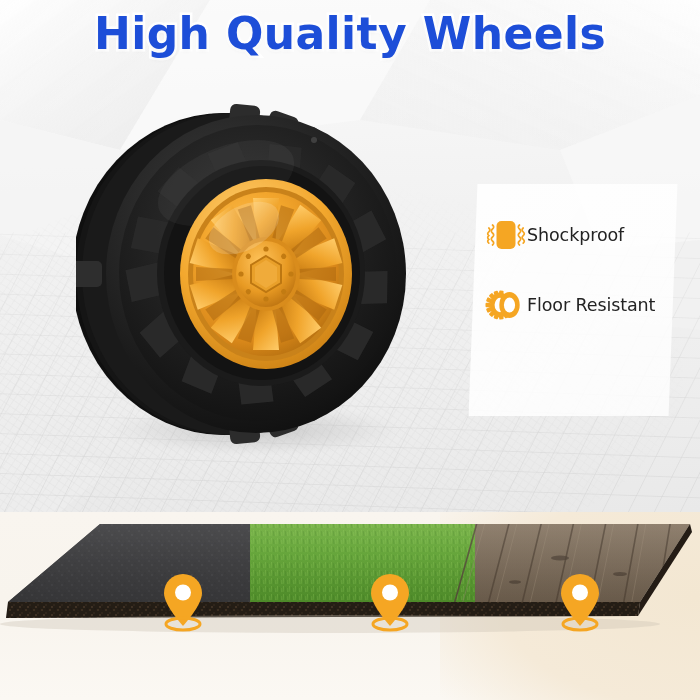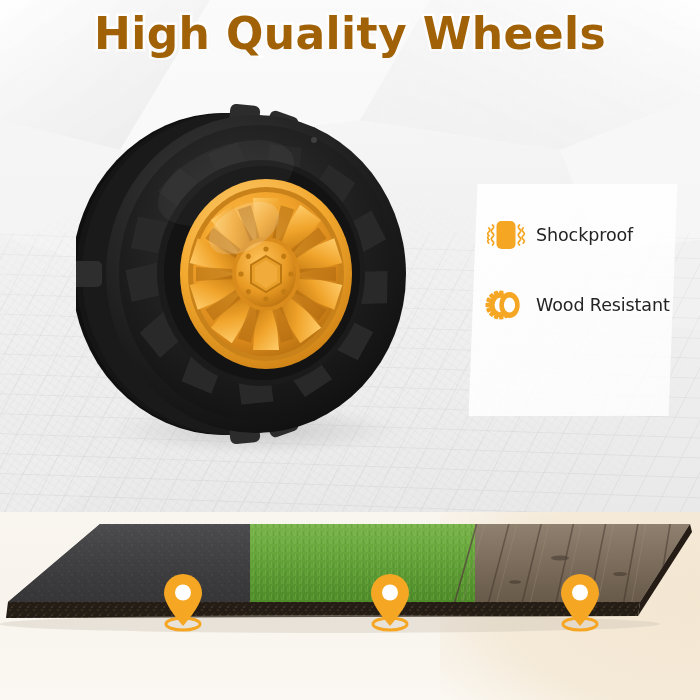--- a/index.html
+++ b/index.html
@@ -74,21 +74,21 @@
   .title {
     position: absolute;
     left: 0;
     right: 0;
     top: 9px;
     text-align: center;
     font-family: "DejaVu Sans", sans-serif;
     font-weight: bold;
     font-size: 44px;
     letter-spacing: 0.4px;
-    color: #a16207;
+    color: #1d4ed8;
     -webkit-text-stroke: 5px #ffffff;
     paint-order: stroke fill;
     text-shadow:
       0 0 3px rgba(255,255,255,0.95),
       0 2px 4px rgba(0,0,0,0.05);
     line-height: 1.15;
     white-space: nowrap;
     z-index: 6;
   }
 
@@ -118,21 +118,21 @@
     position: absolute;
     left: 485px;
     top: 200px;
     width: 215px;
     z-index: 6;
   }
   .feat-row {
     display: flex;
     align-items: center;
     height: 70px;
-    gap: 9px;
+    gap: 0;
   }
   .feat-icon {
     width: 42px;
     height: 44px;
     flex: 0 0 42px;
     display: flex;
     align-items: center;
     justify-content: center;
   }
   .feat-icon svg { display: block; }
@@ -574,21 +574,21 @@
                 </g>
             </g>
             <ellipse cx="15" cy="21" rx="10" ry="12.5" fill="#F5A623"></ellipse>
             <ellipse cx="15" cy="21" rx="5.4" ry="7.2" fill="#FFFFFF"></ellipse>
           </g>
 
           <ellipse cx="24.5" cy="21" rx="10.2" ry="13" fill="#F5A623"></ellipse>
           <ellipse cx="24.5" cy="21" rx="5.6" ry="7.6" fill="#FFFFFF"></ellipse>
         </svg>
       </span>
-      <span class="feat-label">Wood Resistant</span>
+      <span class="feat-label">Floor Resistant</span>
     </div>
 
   </div>
 
   <div class="surfaces">
 
     <div class="surf-labels">
       <div class="surf-label" style="left:183px">Cement Road</div>
       <div class="surf-label" style="left:390px">Grassland</div>
       <div class="surf-label" style="left:580px">Wood Floor</div>

